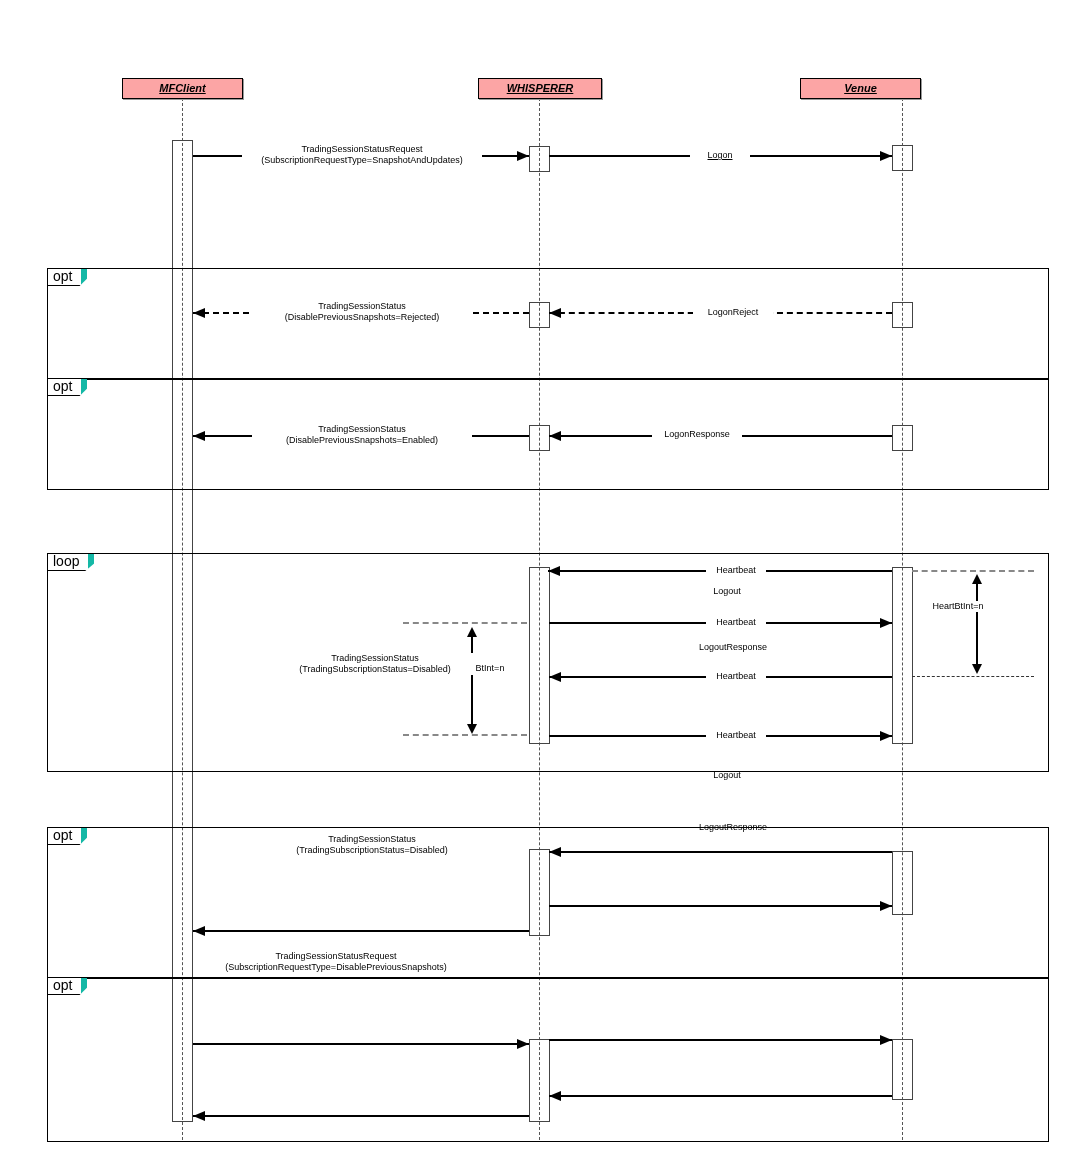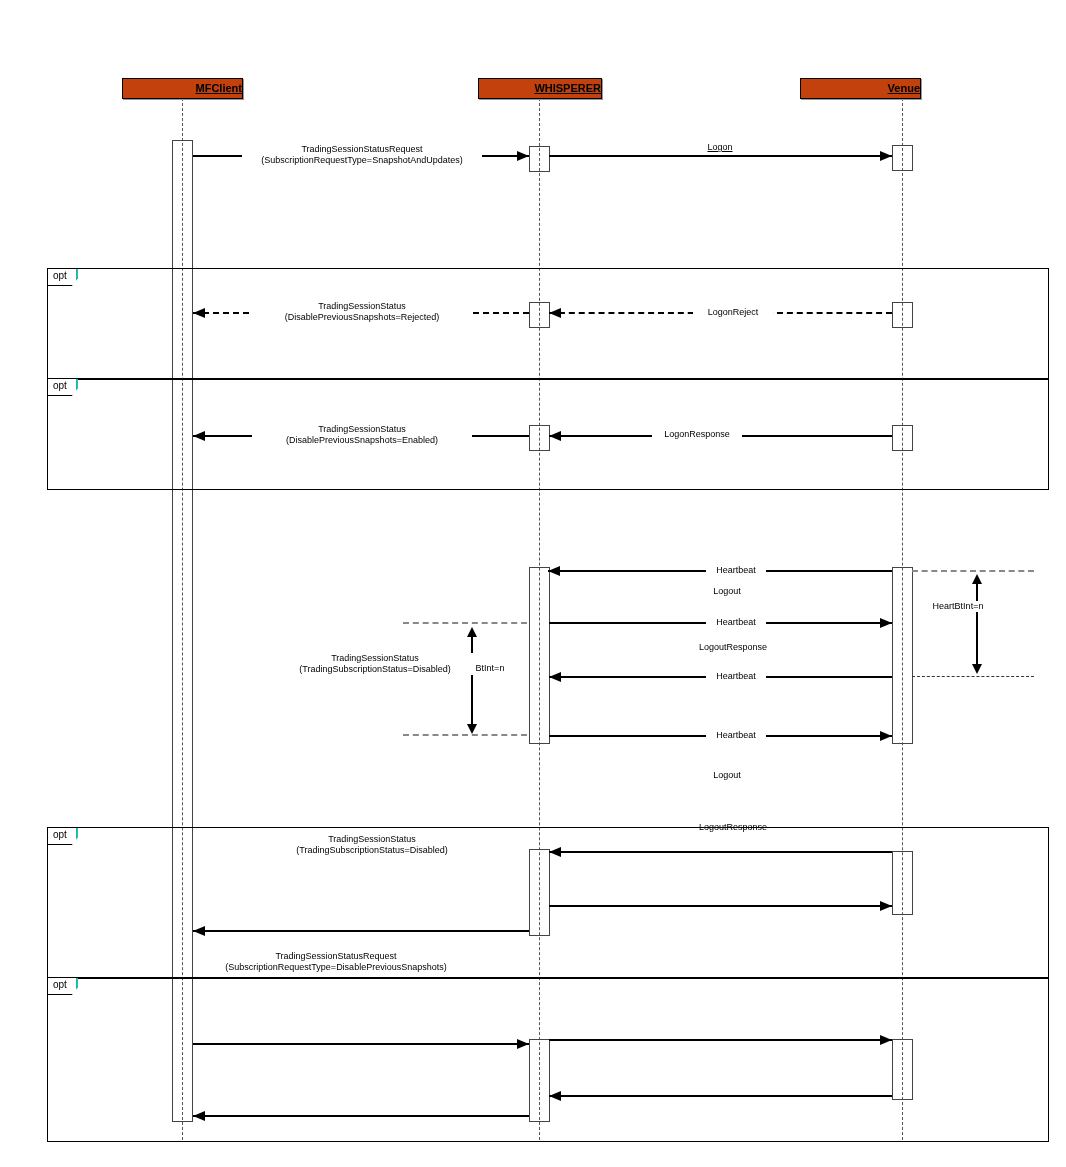--- a/index.html
+++ b/index.html
@@ -1,25 +1,25 @@
 <!DOCTYPE html>
 <html><head>
 <meta charset="utf-8">
 <style>
   html,body{margin:0;padding:0;background:#fff;}
   #canvas{position:relative;width:1066px;height:1167px;background:#fff;overflow:hidden;
           font-family:"Liberation Sans",sans-serif;}
-  .pbox{position:absolute;border:1px solid #000;background:#c2410c;text-align:right;
-        font-size:11px;font-weight:bold;line-height:19px;box-shadow:1px 1px 0 #999;}
+  .pbox{position:absolute;border:1px solid #000;background:#fca5a5;text-align:center;
+        font-size:11px;font-weight:bold;line-height:19px;box-shadow:1px 1px 0 #999;font-style:italic;}
   .pbox span{text-decoration:underline;}
   .lifeline{position:absolute;width:0;border-left:1px dashed #555;}
   .act{position:absolute;border:1px solid #444;background:transparent;}
   .frag{position:absolute;border:1px solid #000;}
-  .ftab{position:absolute;left:0;top:0;background:#fff;border-right:2px solid #14b8a6;
-        border-bottom:1px solid #000;font-size:10px;line-height:14px;padding:0 9px 2px 5px;
+  .ftab{position:absolute;left:0;top:0;background:#fff;border-right:6px solid #14b8a6;
+        border-bottom:1px solid #000;font-size:14px;line-height:14px;padding:0 9px 2px 5px;
         clip-path:polygon(0 0,100% 0,100% 55%,80% 100%,0 100%);}
   .msg{position:absolute;height:0;border-top:2px solid #000;}
   .msg.dashed{border-top-style:dashed;}
   .ah{position:absolute;width:0;height:0;}
   .ah.r{border-top:5px solid transparent;border-bottom:5px solid transparent;border-left:12px solid #000;}
   .ah.l{border-top:5px solid transparent;border-bottom:5px solid transparent;border-right:12px solid #000;}
   .mlabel{position:absolute;background:#fff;font-size:9px;line-height:11px;text-align:center;color:#000;}
   .mlabel.clear{background:transparent;}
   .dashline{position:absolute;height:0;border-top:2px dashed #888;}
   .dashline.fine{border-top:1px dashed #333;}
@@ -55,37 +55,40 @@
   <div class="act" style="left:892px;top:851px;width:19px;height:62px;"></div>
   <div class="act" style="left:529px;top:1039px;width:19px;height:81px;"></div>
   <div class="act" style="left:892px;top:1039px;width:19px;height:59px;"></div>
 
   <div class="frag" style="left:47px;top:268px;width:1000px;height:110px;">
     <div class="ftab">opt</div>
   </div>
   <div class="frag" style="left:47px;top:378px;width:1000px;height:110px;">
     <div class="ftab">opt</div>
   </div>
+  <div class="frag" style="left:47px;top:553px;width:1000px;height:217px;">
+    <div class="ftab">loop</div>
+  </div>
   <div class="frag" style="left:47px;top:827px;width:1000px;height:150px;">
     <div class="ftab">opt</div>
   </div>
   <div class="frag" style="left:47px;top:977px;width:1000px;height:163px;">
     <div class="ftab">opt</div>
   </div>
 
   <div class="msg" style="left:193px;top:155px;width:336px;"></div>
   <div class="ah r" style="left:517px;top:151px;"></div>
   <div class="mlabel" style="left:242px;top:144px;width:240px;">
     <div>TradingSessionStatusRequest</div>
     <div>(SubscriptionRequestType=SnapshotAndUpdates)</div>
   </div>
 
   <div class="msg" style="left:549px;top:155px;width:343px;"></div>
   <div class="ah r" style="left:880px;top:151px;"></div>
-  <div class="mlabel" style="left:690px;top:142px;width:60px;text-decoration:underline;">Logon</div>
+  <div class="mlabel" style="left:690px;top:150px;width:60px;text-decoration:underline;">Logon</div>
 
   <div class="msg dashed" style="left:193px;top:312px;width:336px;"></div>
   <div class="ah l" style="left:193px;top:308px;"></div>
   <div class="mlabel" style="left:252px;top:301px;width:220px;">
     <div>TradingSessionStatus</div>
     <div>(DisablePreviousSnapshots=Rejected)</div>
   </div>
 
   <div class="msg dashed" style="left:549px;top:312px;width:343px;"></div>
   <div class="ah l" style="left:549px;top:308px;"></div>

